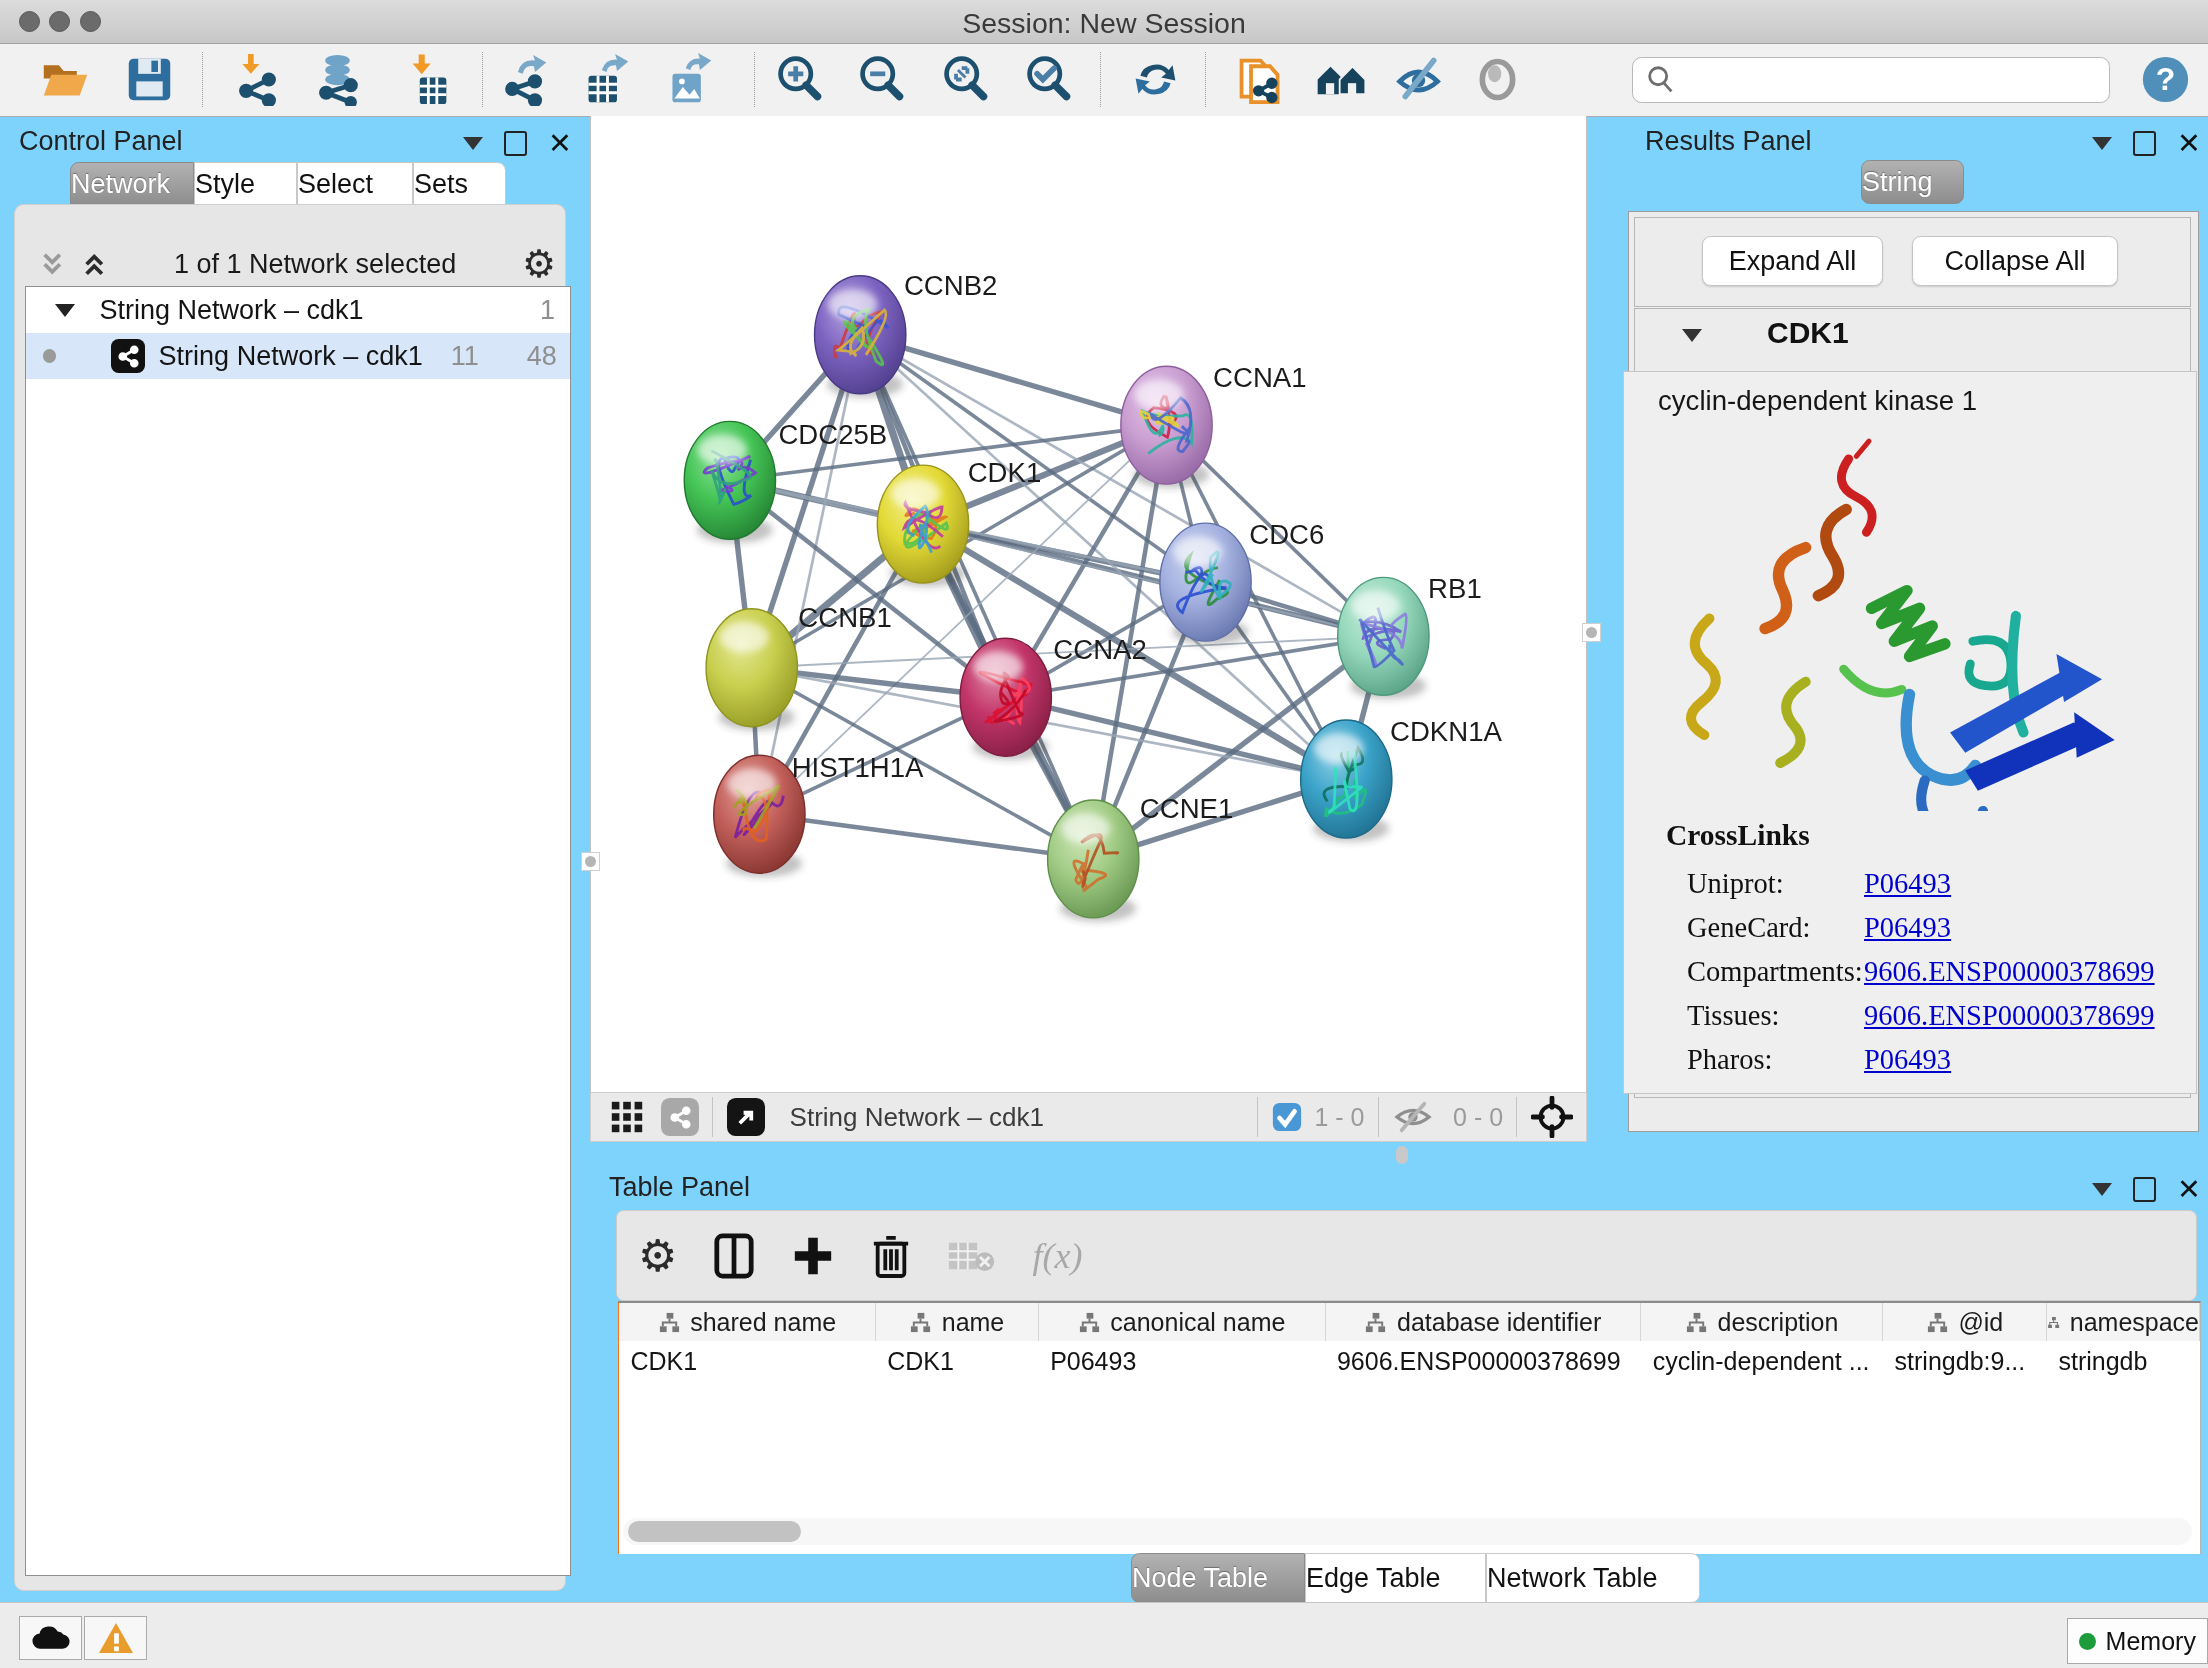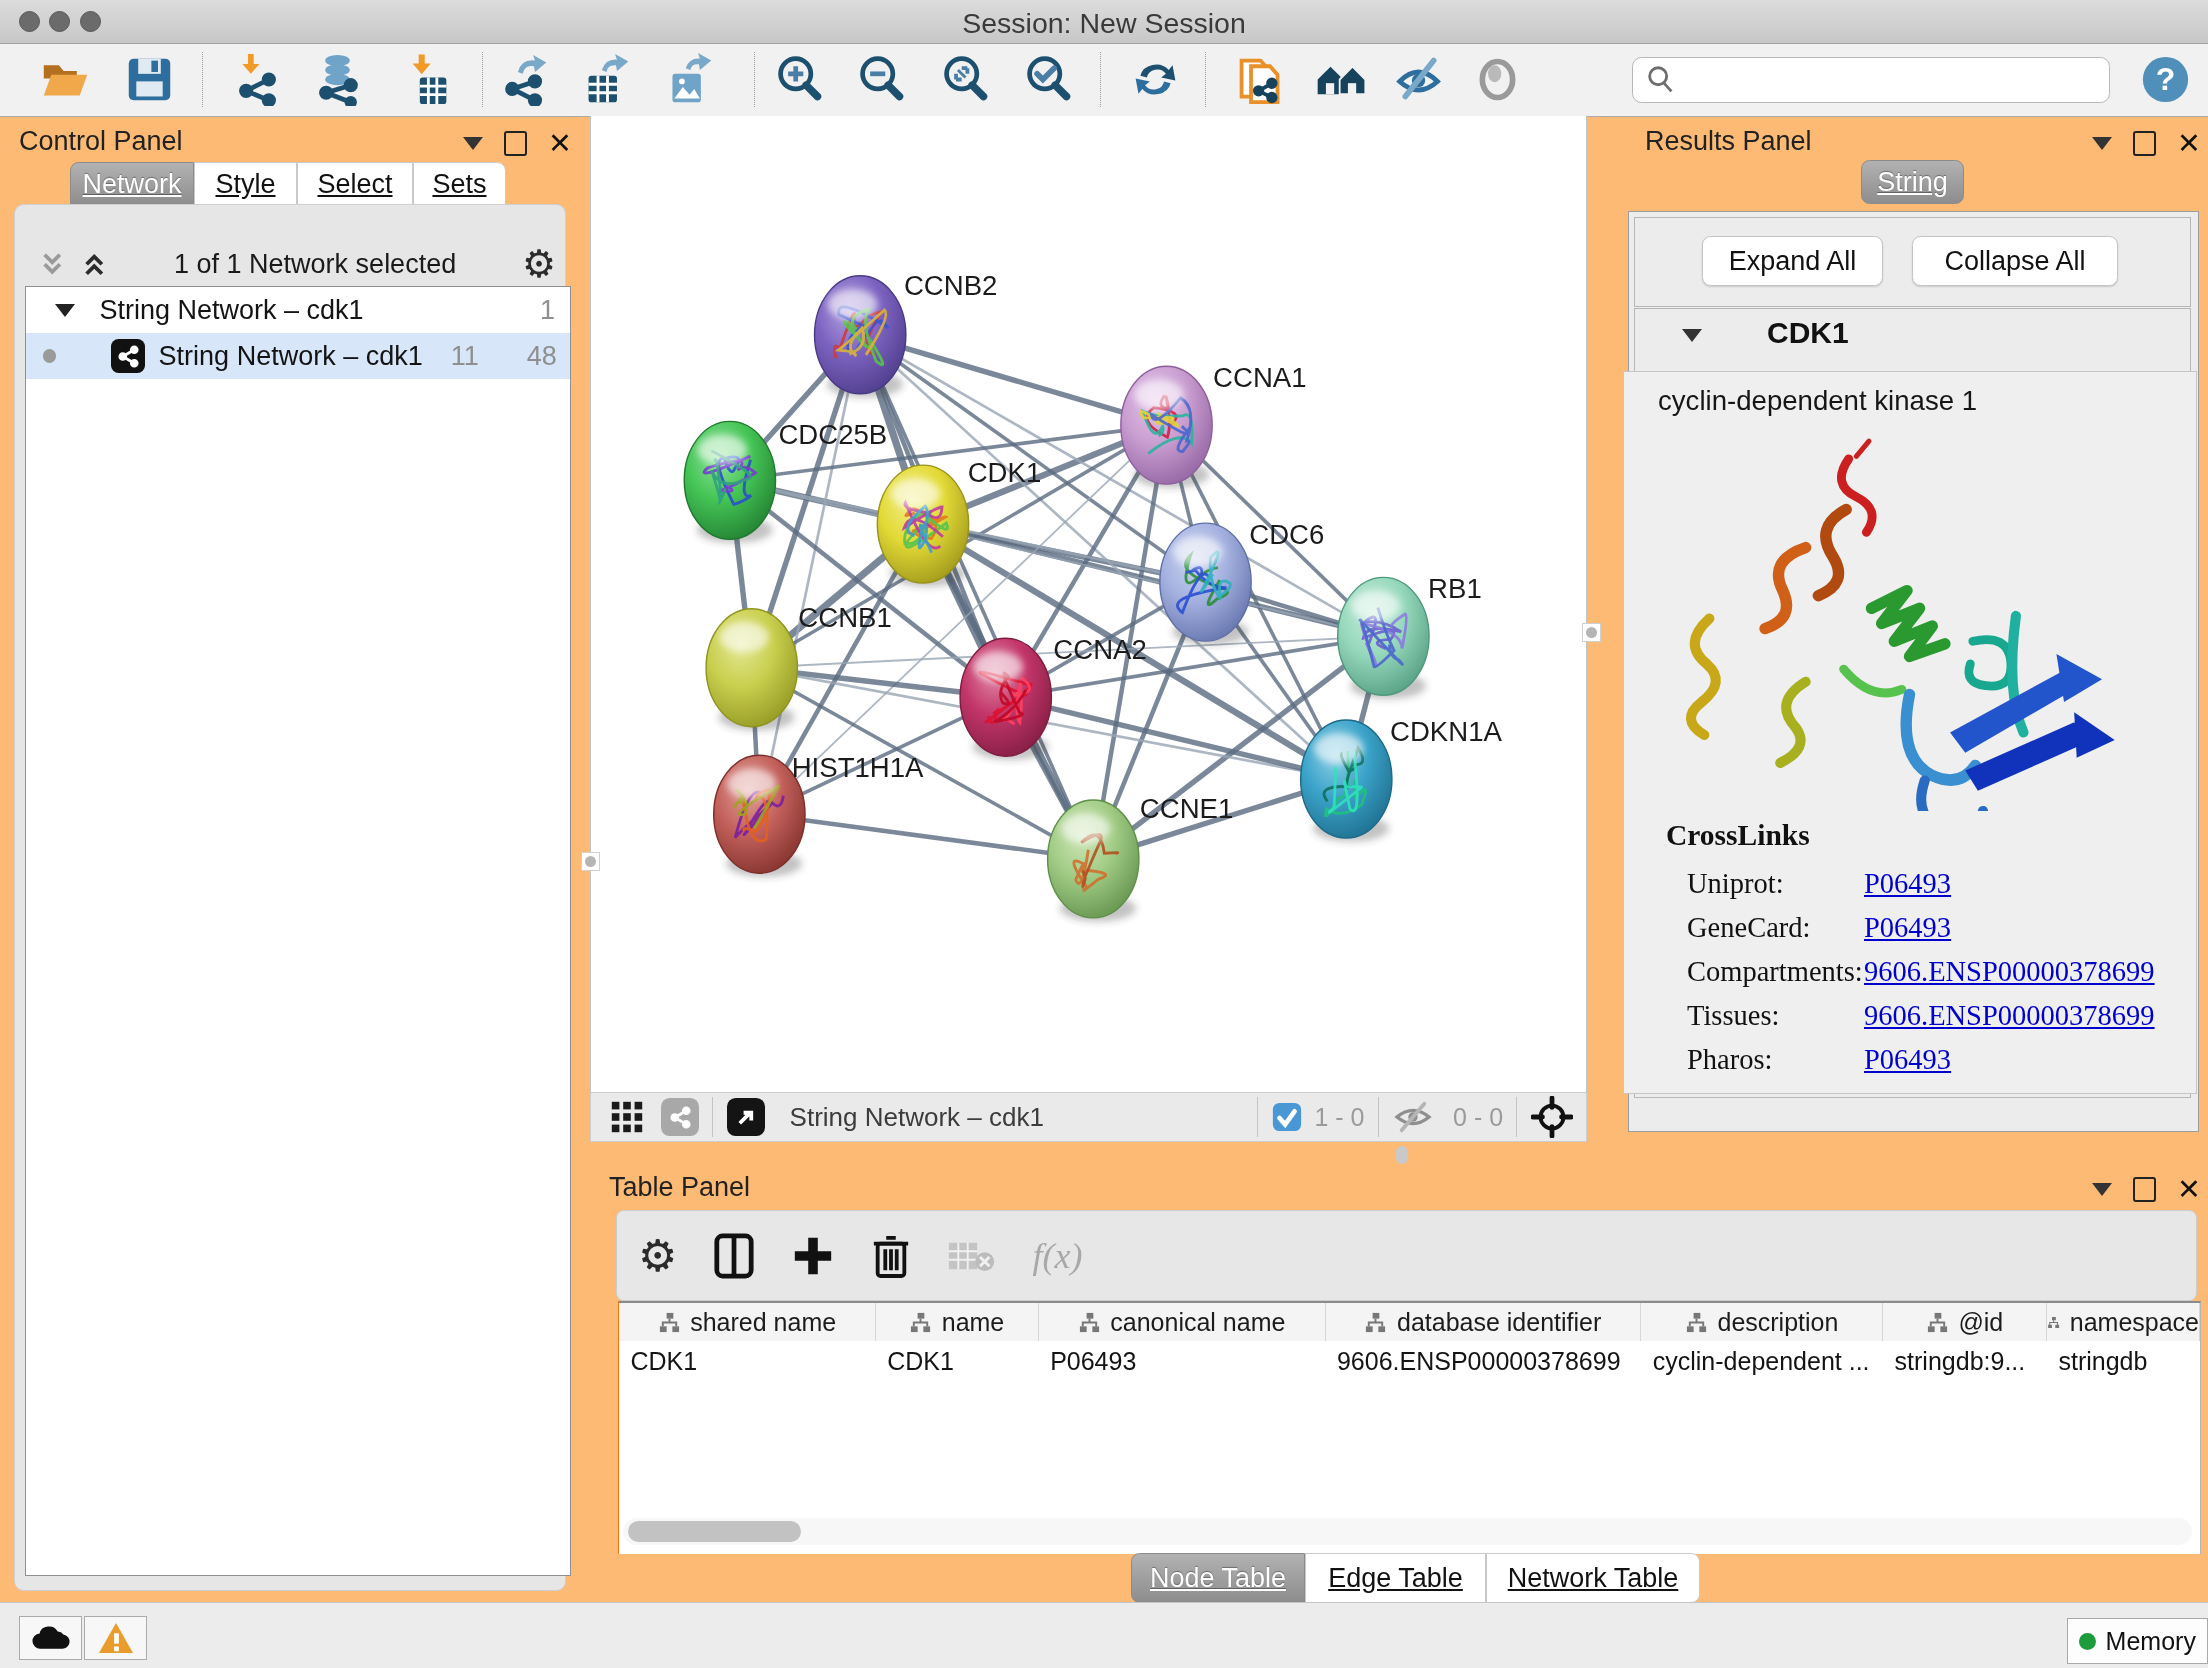--- a/index.html
+++ b/index.html
@@ -1,34 +1,34 @@
 <!DOCTYPE html>
 <html style="font-size:15px"><head>
 <meta charset="utf-8">
 <style>
   html,body{margin:0;padding:0;background:#dedede;}
-  #app{position:relative;width:2208px;height:1668px;background:#fdba74;font-family:"Liberation Sans","DejaVu Sans",sans-serif;overflow:hidden;}
+  #app{position:relative;width:2208px;height:1668px;background:#7dd3fc;font-family:"Liberation Sans","DejaVu Sans",sans-serif;overflow:hidden;}
   .abs{position:absolute;}
   
   #titlebar{left:0;top:0;width:2208px;height:43px;background:linear-gradient(#dcdcdc,#c7c7c7);border-bottom:1px solid #a3a3a3;}
   .tl-dot{width:19px;height:19px;border-radius:50%;background:#6b6b6b;border:1px solid #565656;top:10.5px;}
   #win-title{width:100%;text-align:center;top:6.7px;font-size:28.5px;color:#3a3a3a;}
   
   #toolbar{left:0;top:44px;width:2208px;height:72px;background:#f1f1f1;border-bottom:1px solid #ababab;}
   .tb-btn{top:7.6px;width:55px;height:55px;display:flex;align-items:center;justify-content:center;}
   .tb-sep{top:7.6px;width:0;height:55px;border-left:1.9px dotted #9d9d9d;}
   #search-box{left:1632px;top:13.3px;width:476px;height:44px;background:#fff;border:1.9px solid #b9b9b9;border-radius:9.5px;display:flex;align-items:center;}
   #search-input{border:none;outline:none;flex:1;font-size:25px;background:transparent;height:38px;}
   
   .panel-title{font-size:27px;color:#222;}
   .panel-ctl{display:flex;gap:21px;align-items:center;}
   .caret-down{width:0;height:0;border-left:10.5px solid transparent;border-right:10.5px solid transparent;border-top:13.3px solid #333;}
   .float-sq{width:19px;height:21px;border:2.9px solid #222;border-radius:2.9px;}
   .close-x{font-size:28.5px;font-weight:bold;color:#111;line-height:21px;}
-  .tab{height:42px;border:1px solid #c9c9c9;background:#fff;color:#111;font-size:27px;display:flex;align-items:center;justify-content:center;text-decoration:underline;}
+  .tab{height:42px;border:1px solid #c9c9c9;background:#fff;color:#111;font-size:27px;display:flex;align-items:center;}
   .tab.sel{background:linear-gradient(#b2b2b2,#8d8d8d);color:#fff;border-color:#8b8b8b;text-shadow:0 -1px 1px rgba(0,0,0,.35);}
   
   #cp-box{left:14.3px;top:204px;width:550px;height:1385px;background:#e6e6e6;border:1px solid #cfcfcf;border-radius:9.5px;}
   #cp-list{left:25px;top:286px;width:544px;height:1288px;background:#fff;border:1.9px solid #8f8f8f;}
   .tree-row{height:46px;display:flex;align-items:center;font-size:27px;color:#141414;}
   .tree-row.hl{background:#d7e6f9;}
   .num{color:#8f8f8f;}
   .share-badge{width:34px;height:34px;border-radius:7.6px;background:#111;display:flex;align-items:center;justify-content:center;}
   .gear{font-family:"DejaVu Sans",sans-serif;font-size:32px;color:#2b2b2b;}
   

